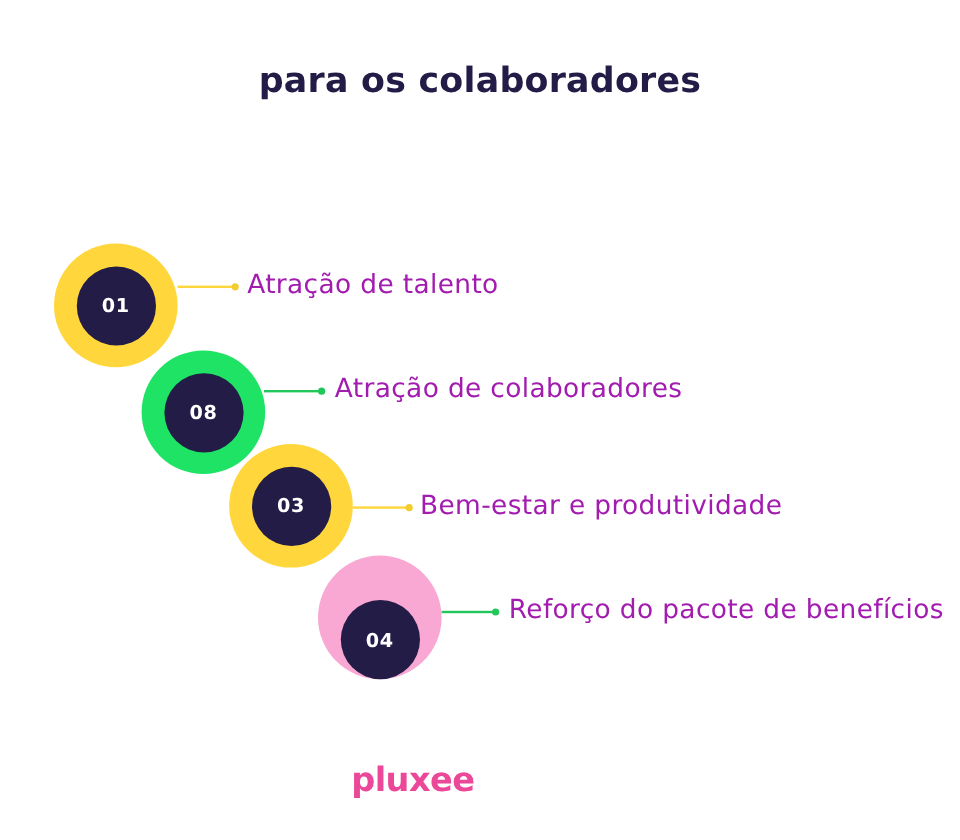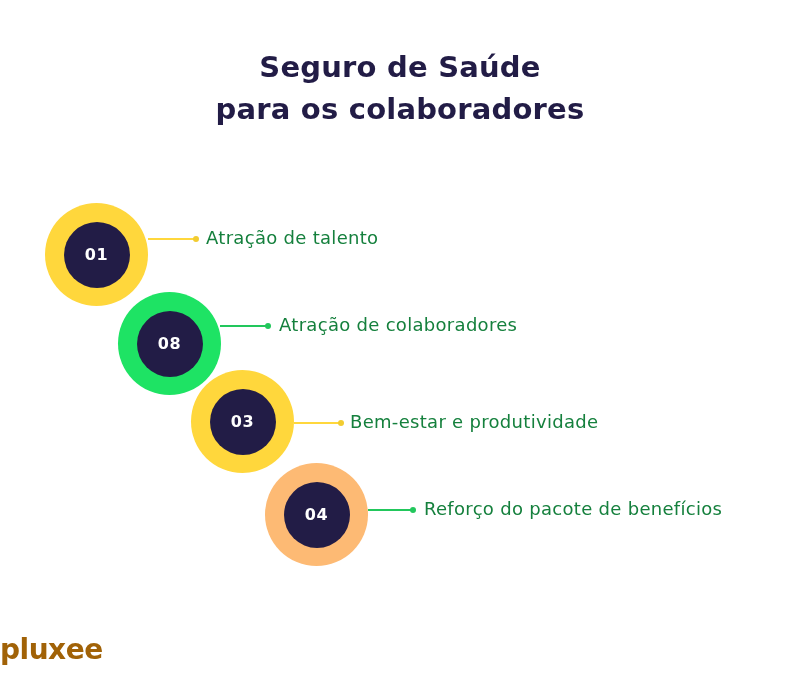--- a/index.html
+++ b/index.html
@@ -60,46 +60,46 @@
       height: 2px;
     }
     .dot {
       position: absolute;
       width: 6px;
       height: 6px;
       border-radius: 50%;
     }
     .label {
       position: absolute;
-      color: #15803d;
+      color: #a21caf;
       font-family: "DejaVu Sans", sans-serif;
-      font-size: 18px;
+      font-size: 22px;
       white-space: nowrap;
       line-height: 22px;
       letter-spacing: 0.3px;
     }
 
     .logo {
       position: absolute;
       left: 0;
       top: 632px;
       width: 688px;
-      color: #a16207;
+      text-align: center;
+      color: #ec4899;
       font-family: "DejaVu Sans", sans-serif;
       font-weight: bold;
       font-size: 28px;
       letter-spacing: -0.5px;
       line-height: 36px;
     }
   </style>
 </head>
 <body>
 
 <div class="title">
-  <span class="line">Seguro de Saúde</span>
   <span class="line">para os colaboradores</span>
 </div>
 
 <div class="step">
   <div class="ring" style="left:45px; top:203px; background:#ffd73c;">
     <div class="core">
       <span>01</span>
     </div>
   </div>
   <div class="connector" style="left:148px; top:238px; width:48px; background:#ffd73c;"></div>
@@ -123,21 +123,21 @@
     <div class="core">
       <span>03</span>
     </div>
   </div>
   <div class="connector" style="left:294px; top:422px; width:47px; background:#ffd73c;"></div>
   <div class="dot" style="left:338px; top:420px; background:#f2cc30;"></div>
   <div class="label" style="left:350px; top:411px;">Bem-estar e produtividade</div>
 </div>
 
 <div class="step">
-  <div class="ring" style="left:265px; top:463px; background:#fdba74;">
+  <div class="ring" style="left:265px; top:463px; background:#f9a8d4;align-items:flex-end;">
     <div class="core">
       <span>04</span>
     </div>
   </div>
   <div class="connector" style="left:368px; top:509px; width:45px; background:#22c75c;"></div>
   <div class="dot" style="left:410px; top:507px; background:#22c75c;"></div>
   <div class="label" style="left:424px; top:498px;text-align:center;">Reforço do pacote de benefícios</div>
 </div>
 
 <div class="logo">pluxee</div>

